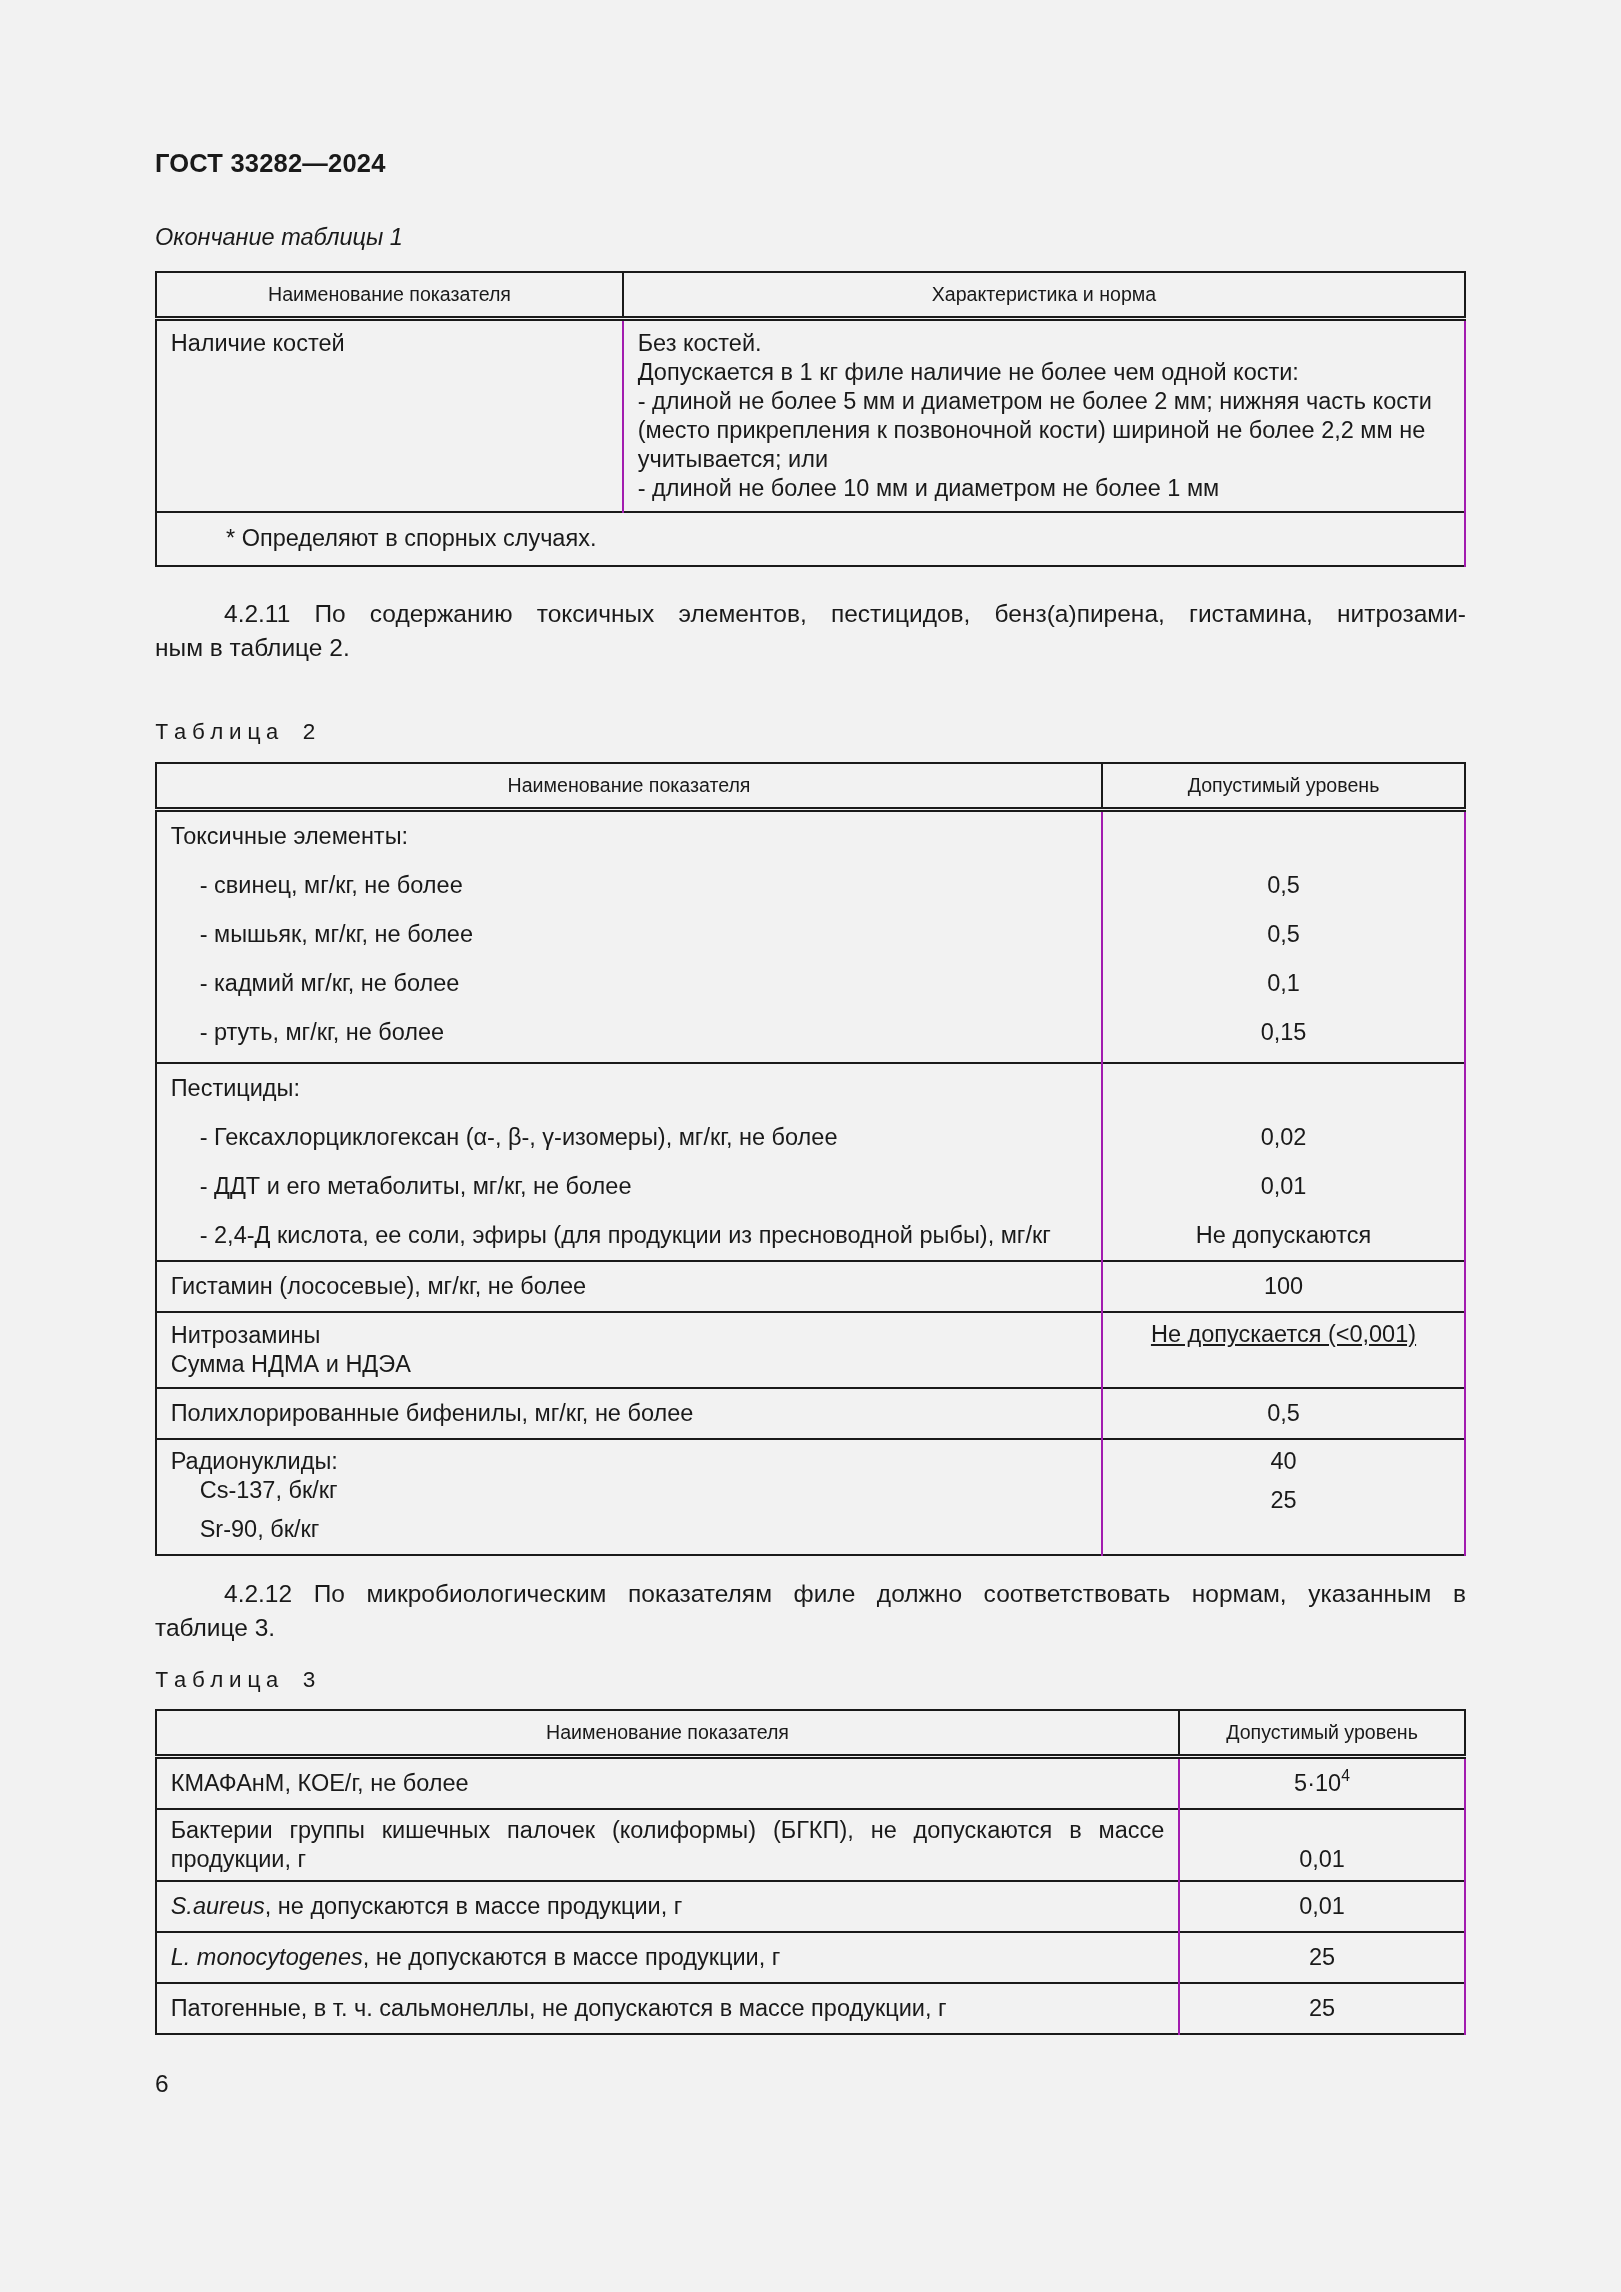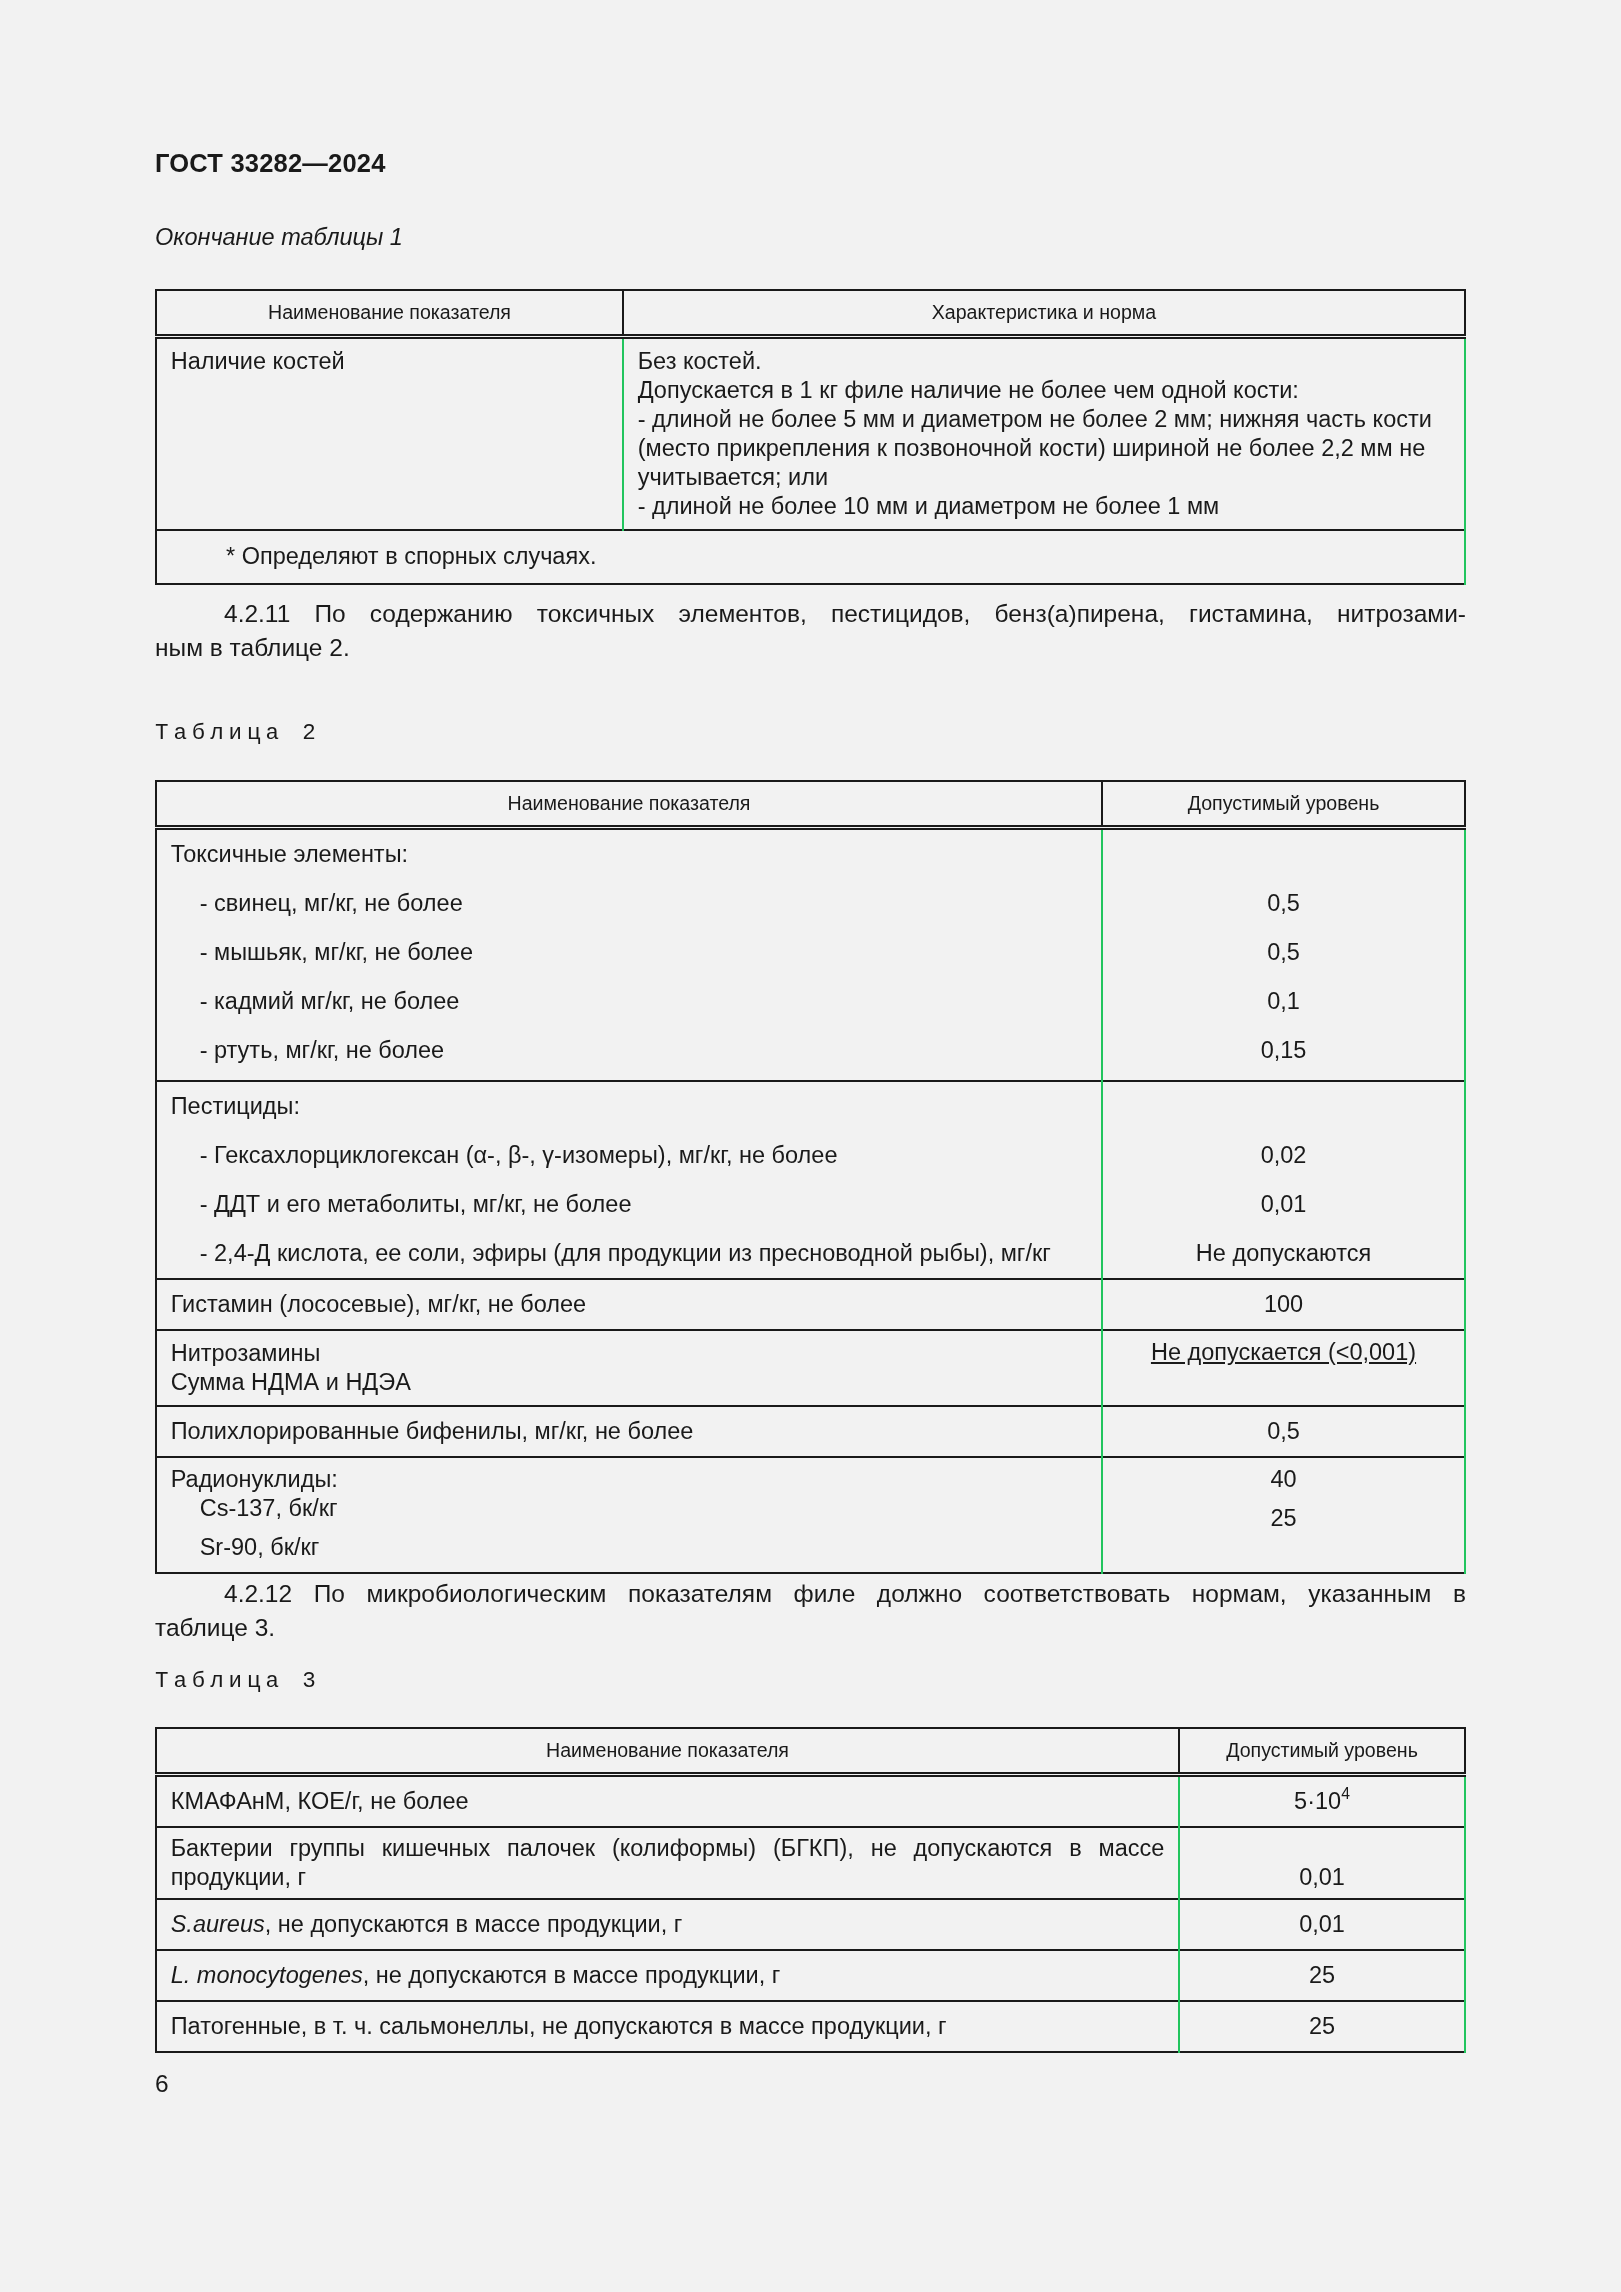--- a/index.html
+++ b/index.html
@@ -31,36 +31,35 @@
   }
   .para .indent { display: inline-block; width: 69px; }
 
   table.gt {
     position: absolute;
     left: 155px; width: 1311px;
     border-collapse: collapse;
     border: 2.9px solid #1a1a1a;
     font-size: 23.5px;
     table-layout: fixed;
-    margin-top: 18px;
   }
   table.gt th {
     font-weight: normal;
     font-size: 19.6px;
     text-align: center;
     height: 43px;
     border-left: 2px solid #1a1a1a;
     border-right: 2px solid #1a1a1a;
     border-bottom: 5.9px double #1a1a1a;
     padding: 0;
   }
   table.gt td {
     vertical-align: top;
     border-left: 2px solid #1a1a1a;
-    border-right: 2px solid #22c55e;
+    border-right: 2px solid #a21caf;
     padding: 0 13.7px;
     border-radius: 28px;
   }
   table.gt tr.group td { border-top: 2.9px solid #1a1a1a; }
   table.gt td.val { text-align: center; }
   .line { height: 49px; line-height: 49px; white-space: nowrap; }
   .line.sub { padding-left: 29px; }
   .ml { line-height: 29px; }
   i { font-style: italic; }
   sup { font-size: 15.7px; vertical-align: 9.8px; line-height: 0; }

